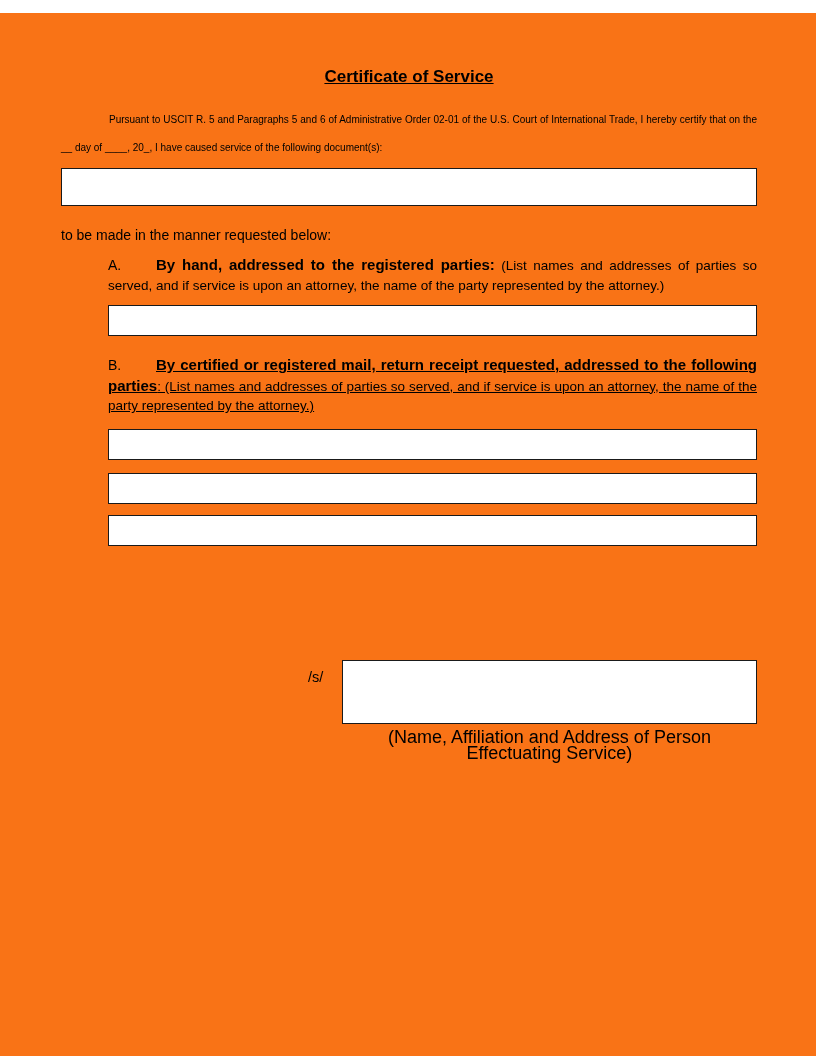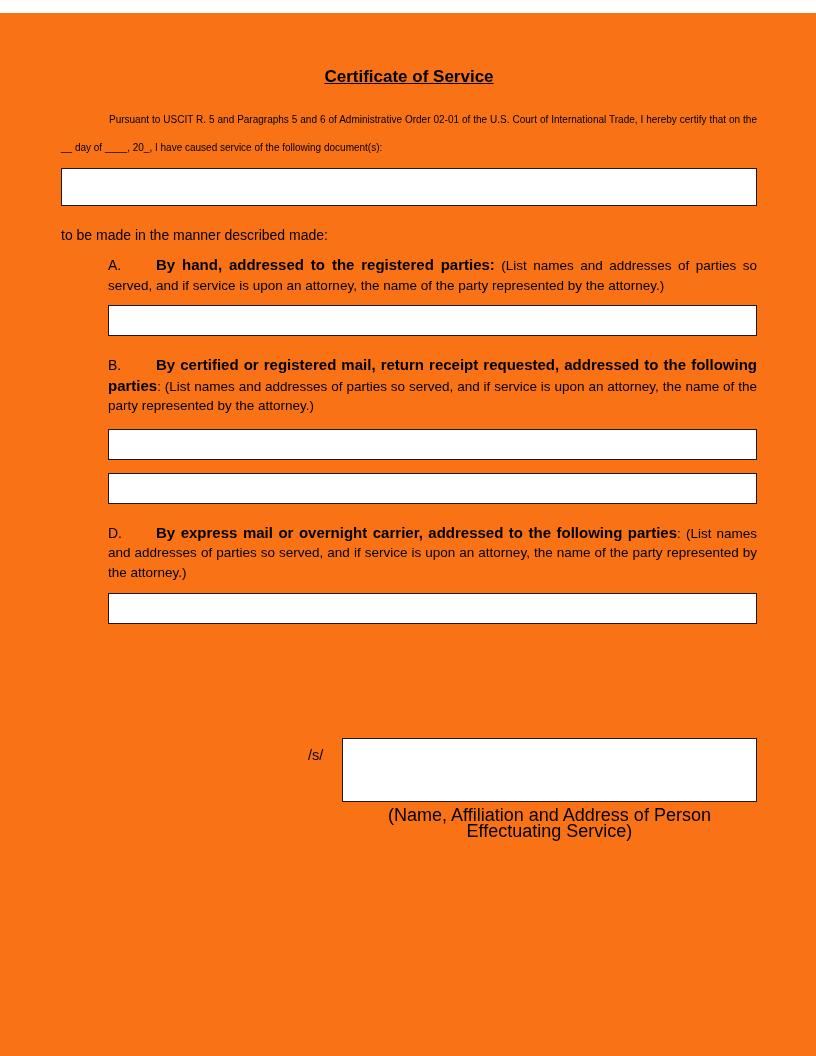--- a/index.html
+++ b/index.html
@@ -69,21 +69,21 @@
   }
   .section-box {
     margin-left: 47px;
     width: 649px;
     height: 31px;
   }
   .box-a { margin-top: 10px; }
   .box-b { margin-top: 13px; }
   .box-c { margin-top: 13px; }
   .box-d { margin-top: 11px; }
-  .sec-b, .sec-c, .sec-d { margin-top: 19px; }
+  .sec-b, .sec-c, .sec-d { margin-top: 19px; text-decoration: underline; }
   .sig-row {
     display: flex;
     align-items: flex-start;
     margin-top: 114px;
   }
   .sig-label {
     margin-left: 247px;
     width: 34px;
     padding-top: 9px;
     font-size: 14.5px;
@@ -105,34 +105,33 @@
 <body>
 
 <div class="page">
 
   <h1 class="doc-title">Certificate of Service</h1>
 
   <p class="intro">Pursuant to USCIT R. 5 and Paragraphs 5 and 6 of Administrative Order 02-01 of the U.S. Court of International Trade, I hereby certify that on the __ day of ____, 20_,  I have caused service of the following document(s):</p>
 
   <textarea class="fill-box box-documents" aria-label="documents served" style=""></textarea>
 
-  <p class="manner">to be made in the manner described made:</p>
+  <p class="manner">to be made in the manner requested below:</p>
 
   <p class="section sec-a"><span class="letter">A.</span><span class="shead">By hand, addressed to the registered parties:</span><span class="snote"> (List names and addresses of parties so served, and if service is upon an attorney, the name of the party represented by the attorney.)</span></p>
 
   <textarea class="fill-box section-box box-a" aria-label="parties served by hand" style=""></textarea>
 
   <p class="section sec-b"><span class="letter">B.</span><span class="shead">By certified or registered mail, return receipt requested, addressed to the following parties</span><span class="snote">: (List names and addresses of parties so served, and if service is upon an attorney, the name of the party represented by the attorney.)</span></p>
 
   <textarea class="fill-box section-box box-b" aria-label="parties served by certified or registered mail" style=""></textarea>
 
 
   <textarea class="fill-box section-box box-c" aria-label="parties served by first-class mail" style=""></textarea>
 
-  <p class="section sec-d"><span class="letter">D.</span><span class="shead">By express mail or overnight carrier, addressed to the following parties</span><span class="snote">: (List names and addresses of parties so served, and if service is upon an attorney, the name of the party represented by the attorney.)</span></p>
 
   <textarea class="fill-box section-box box-d" aria-label="parties served by express mail or overnight carrier" style=""></textarea>
 
   <div class="sig-row">
     <span class="sig-label">/s/</span>
     <textarea class="fill-box sig-box" aria-label="name, affiliation and address of person effectuating service" style=""></textarea>
   </div>
 
   <p class="sig-caption">(Name, Affiliation and Address of Person Effectuating Service)</p>
 

